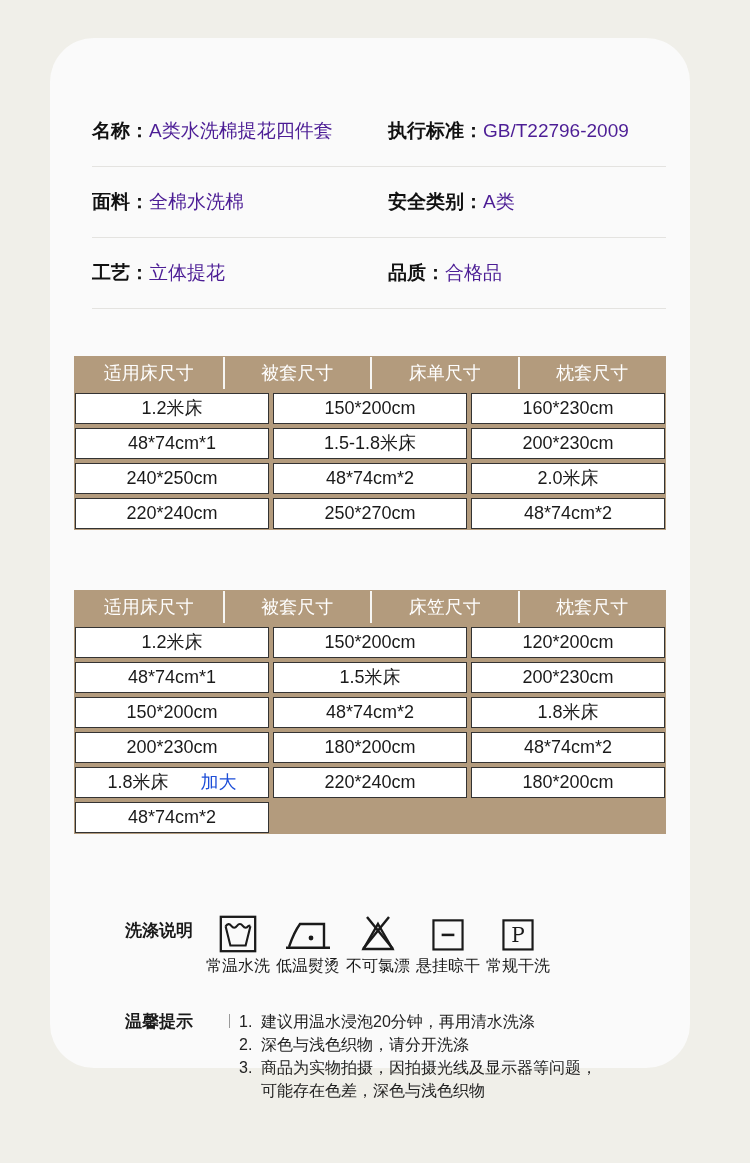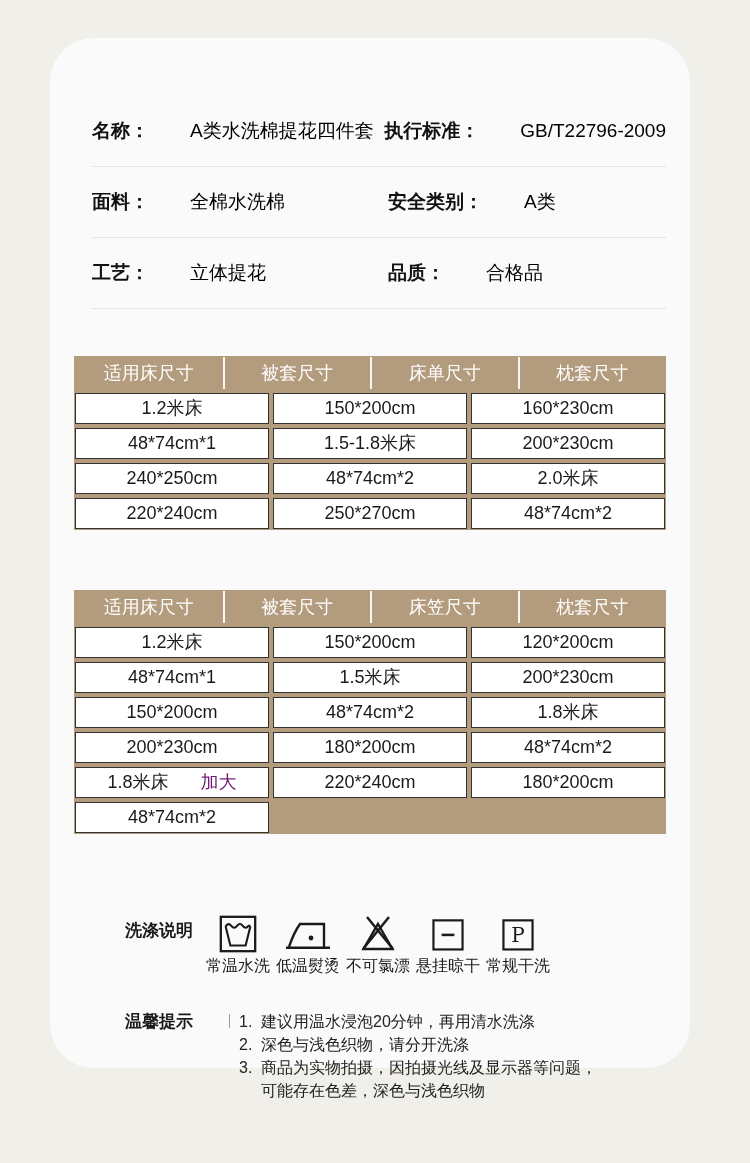--- a/index.html
+++ b/index.html
@@ -19,46 +19,46 @@
     border-radius: 44px;
   }
 
   
   .info { margin: 0 24px 0 42px; padding-top: 58px; }
   .info-row {
     display: flex; align-items: center;
     height: 71px;
     border-bottom: 1px solid #e4e3e0;
   }
-  .info-cell { display: flex; align-items: baseline; gap: 41px; }
+  .info-cell { display: flex; align-items: baseline; }
   .info-cell.left { width: 296px; }
   .info-cell.right { flex: 1; }
   .info-label { font-weight: bold; font-size: 19px; color: #111; white-space: nowrap; }
-  .info-value { font-size: 19px; color: #000000; white-space: nowrap; }
+  .info-value { font-size: 19px; color: #4c1d95; white-space: nowrap; }
 
   
   .spec-table { margin: 0 24px; background: #b39b7d; padding: 1px; }
   .spec-table.first { margin-top: 47px; }
   .spec-table.second { margin-top: 60px; }
   .thead { display: grid; grid-template-columns: repeat(4, 1fr); }
   .th {
     color: #ffffff; font-size: 18px; text-align: center;
     line-height: 32px; height: 32px;
     border-left: 2px solid #f7f6f3;
     white-space: nowrap; overflow: hidden;
   }
   .th:first-child { border-left: none; }
   .tbody { display: grid; grid-template-columns: repeat(3, 1fr); gap: 4px; margin-top: 4px; }
   .td {
     background: #ffffff; border: 1px solid #333333;
     text-align: center; font-size: 18px;
     height: 31px; line-height: 29px;
     white-space: nowrap; overflow: hidden;
   }
-  .hl { color: #701a75; margin-left: 32px; }
+  .hl { color: #1d4ed8; margin-left: 32px; }
 
   
   .wash { margin: 76px 0 0 75px; display: flex; align-items: flex-start; }
   .wash-title { font-weight: bold; font-size: 17px; padding-top: 9px; width: 78px; white-space: nowrap; }
   .wash-items { display: flex; }
   .wash-item { width: 70px; display: flex; flex-direction: column; align-items: center; }
   .wash-icon { height: 46px; display: flex; align-items: flex-end; justify-content: center; }
   .wash-item-label { font-size: 16px; margin-top: 0; white-space: nowrap; }
   .wash-icon svg { display: block; }
 

